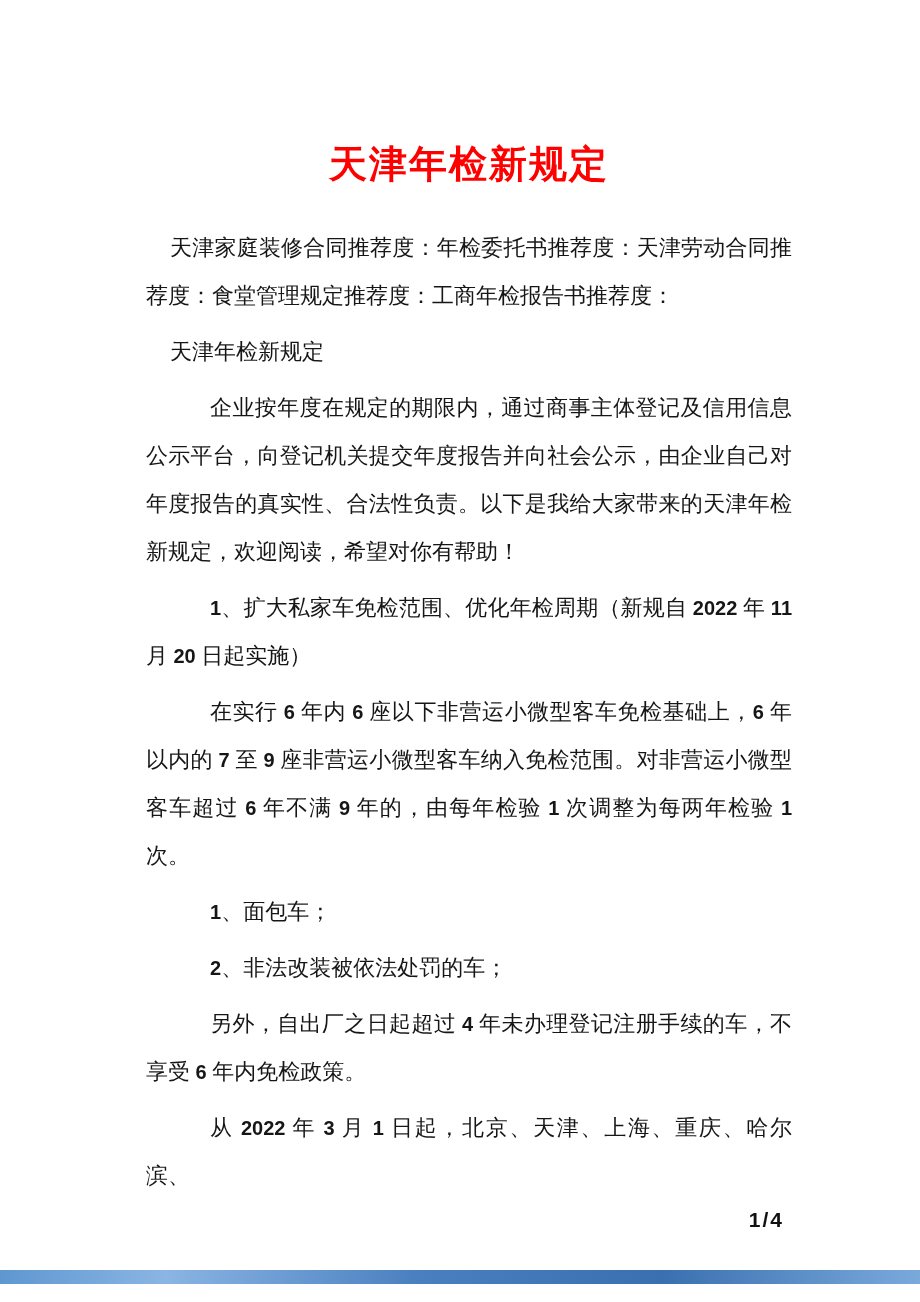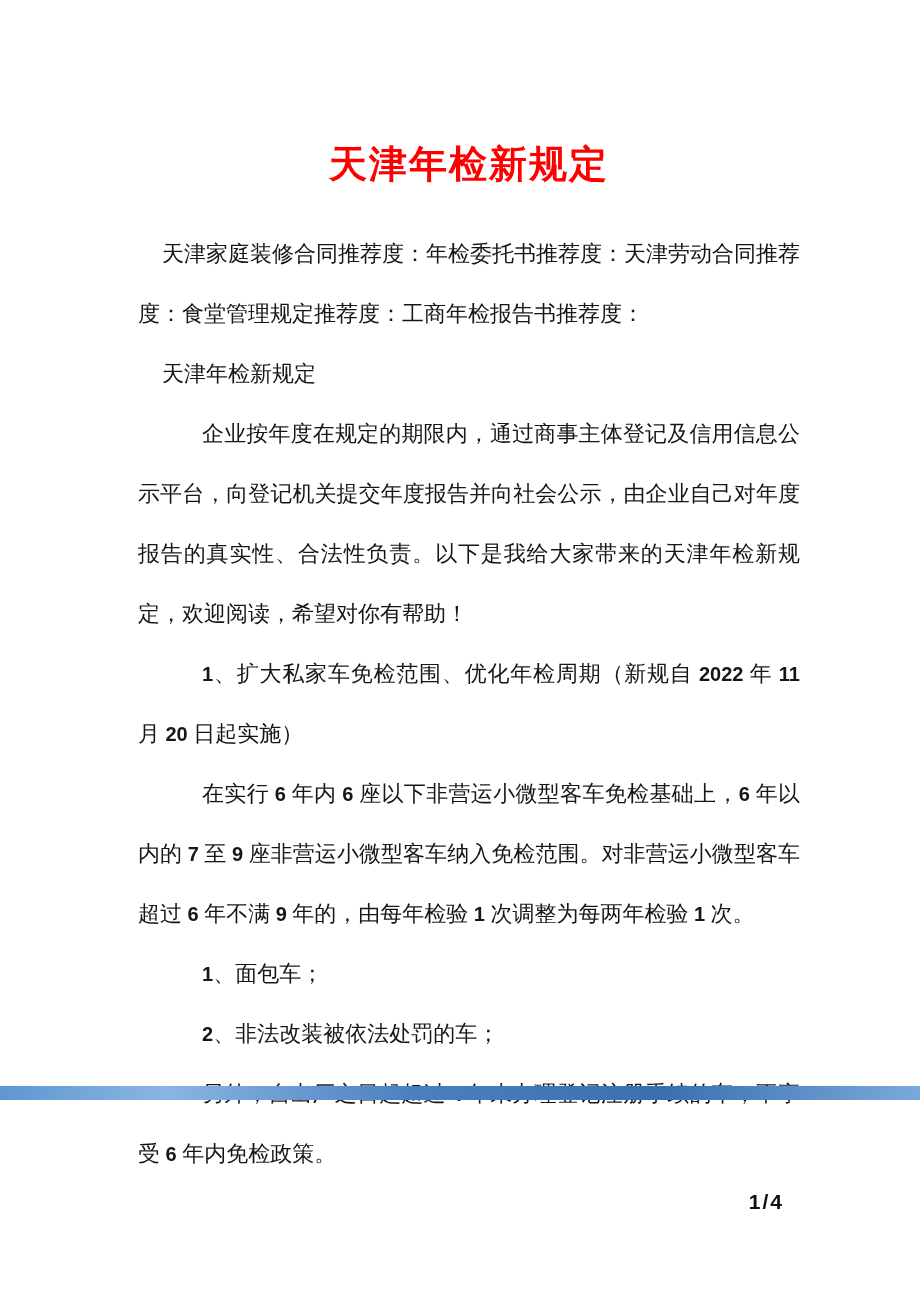--- a/index.html
+++ b/index.html
@@ -10,37 +10,37 @@
   body {
     width: 920px;
     height: 1302px;
     position: relative;
     overflow: hidden;
     font-family: "Liberation Serif", serif;
   }
   .page {
     box-sizing: border-box;
     width: 920px;
-    height: 1100px;
+    height: 1284px;
     padding: 134px 120px 0 138px;
     position: relative;
     background: #ffffff;
   }
   .doc-title {
     font-size: 38px;
     font-weight: bold;
     line-height: 60px;
     text-align: center;
     margin: 0 0 30px 0;
     letter-spacing: 2px;
   }
   .body-text .para {
     font-size: 22px;
-    line-height: 60px;
-    margin: 0;
+    line-height: 48px;
+    margin: 8px;
     color: #161616;
     text-align: justify;
     word-break: break-all;
   }
   .para.indent-small { text-indent: 24px; }
   .para.indent-large { text-indent: 64px; }
   .num {
     font-family: "Liberation Sans", sans-serif;
     font-weight: bold;
     font-size: 20px;
@@ -71,18 +71,19 @@
 
   <div class="body-text" id="body-text">
       <p class="para indent-small">天津家庭装修合同推荐度：年检委托书推荐度：天津劳动合同推荐度：食堂管理规定推荐度：工商年检报告书推荐度：</p>
       <p class="para indent-small">天津年检新规定</p>
       <p class="para indent-large">企业按年度在规定的期限内，通过商事主体登记及信用信息公示平台，向登记机关提交年度报告并向社会公示，由企业自己对年度报告的真实性、合法性负责。以下是我给大家带来的天津年检新规定，欢迎阅读，希望对你有帮助！</p>
       <p class="para indent-large"><span class="num">1</span>、扩大私家车免检范围、优化年检周期（新规自 <span class="num">2022</span> 年 <span class="num">11</span> 月 <span class="num">20</span> 日起实施）</p>
       <p class="para indent-large">在实行 <span class="num">6</span> 年内 <span class="num">6</span> 座以下非营运小微型客车免检基础上，<span class="num">6</span> 年以内的 <span class="num">7</span> 至 <span class="num">9</span> 座非营运小微型客车纳入免检范围。对非营运小微型客车超过 <span class="num">6</span> 年不满 <span class="num">9</span> 年的，由每年检验 <span class="num">1</span> 次调整为每两年检验 <span class="num">1</span> 次。</p>
       <p class="para indent-large"><span class="num">1</span>、面包车；</p>
       <p class="para indent-large"><span class="num">2</span>、非法改装被依法处罚的车；</p>
       <p class="para indent-large">另外，自出厂之日起超过 <span class="num">4</span> 年未办理登记注册手续的车，不享受 <span class="num">6</span> 年内免检政策。</p>
+      <p class="para indent-large">从 <span class="num">2022</span> 年 <span class="num">3</span> 月 <span class="num">1</span> 日起，北京、天津、上海、重庆、哈尔滨、</p>
     </div>
 
   <div class="footer-pageno">1/4</div>
 
   <div class="footer-bar" id="footer-bar" style="background: linear-gradient(90deg, rgb(94, 151, 208) 0%, rgb(138, 181, 228) 18%, rgb(75, 128, 192) 45%, rgb(58, 112, 176) 72%, rgb(122, 169, 220) 100%);"></div>
 </div>
 
 </body></html>

